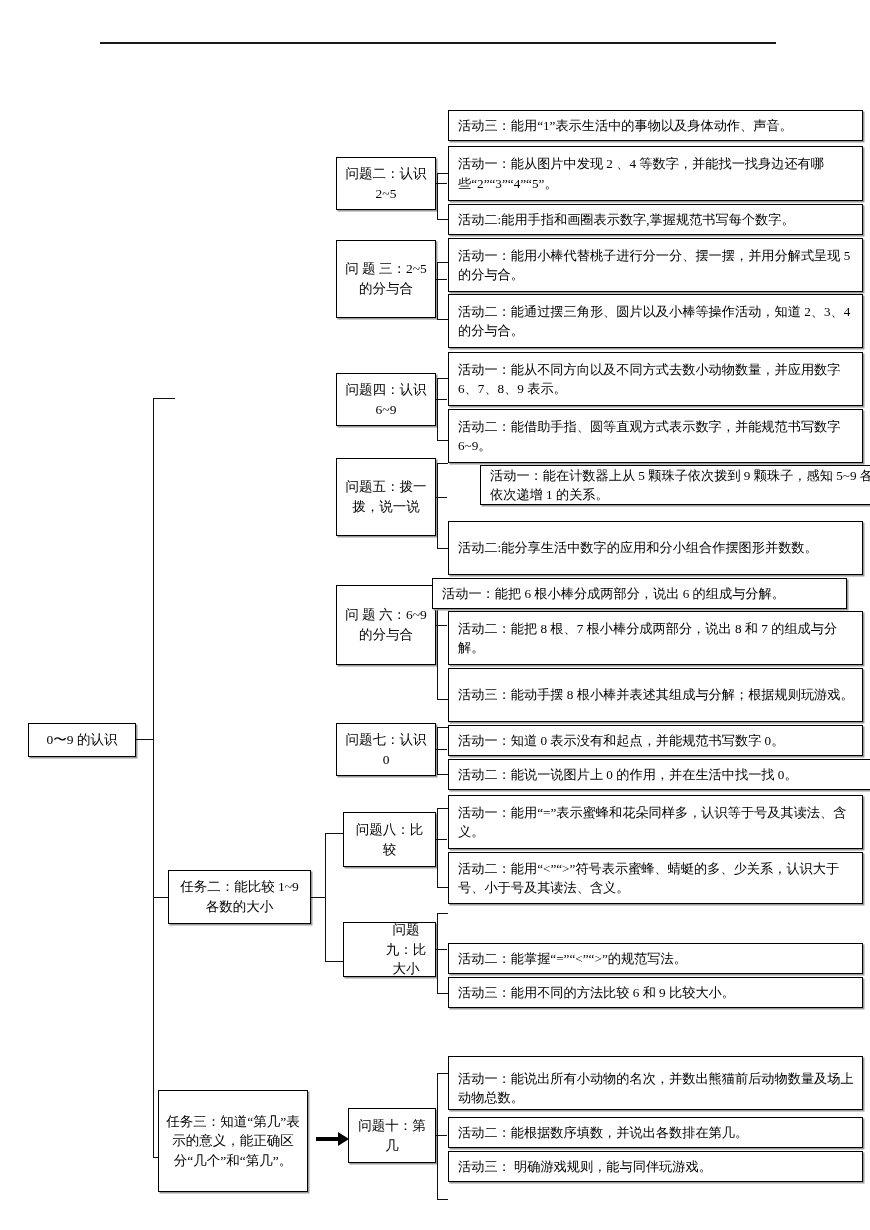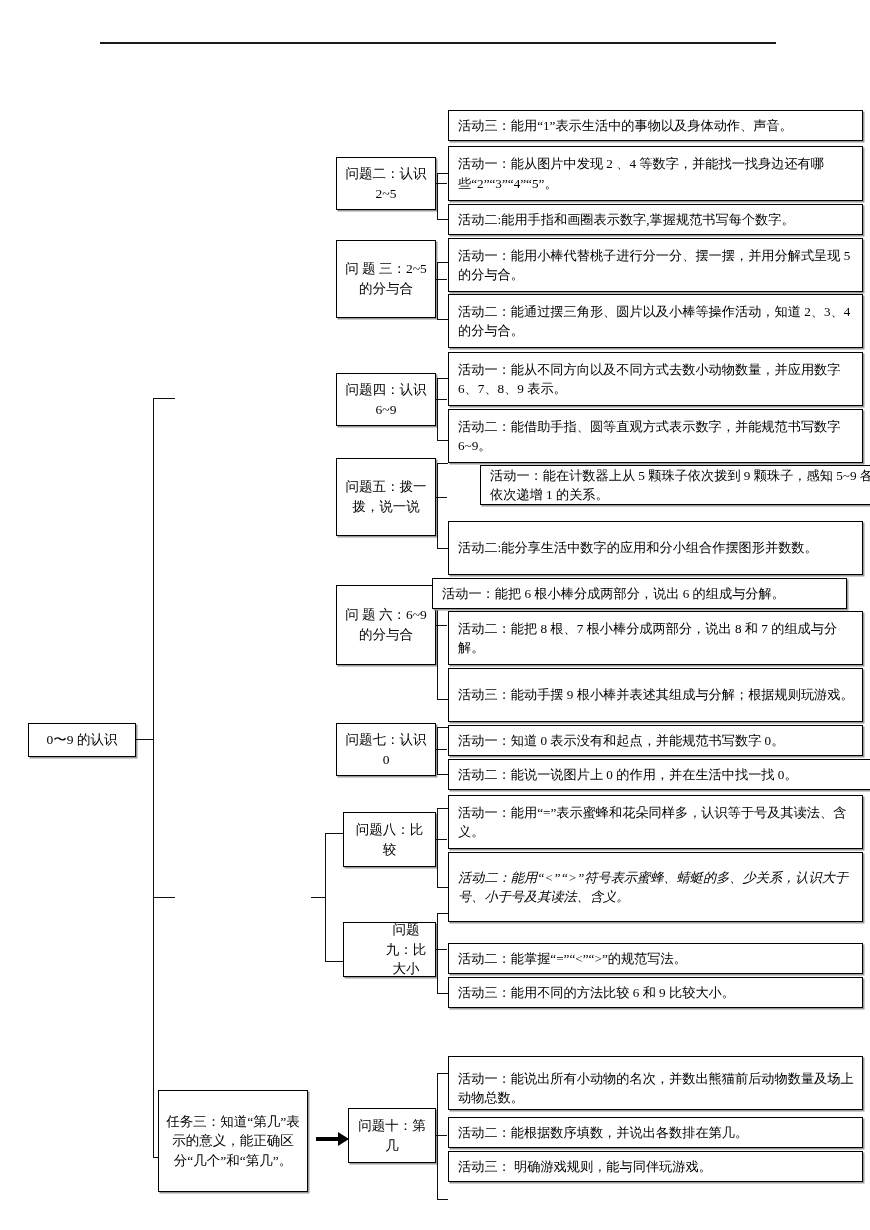--- a/index.html
+++ b/index.html
@@ -87,20 +87,23 @@
     <span class="txt">0〜9 的认识</span>
   </div>
 
   <div class="hline" style="left:136px; top:739px; width:18px;"></div>
   <div class="vline" style="left:153px; top:398px; height:760px;"></div>
   <div class="hline" style="left:153px; top:398px; width:22px;"></div>
   <div class="hline" style="left:153px; top:897px; width:22px;"></div>
   <div class="hline" style="left:153px; top:1157px; width:22px;"></div>
 
 
+  <div class="box node node-center" style="left:168px; top:870px; width:143px; height:54px;">
+    <span class="txt">任务二：能比较 1~9 各数的大小</span>
+  </div>
 
   <div class="hline" style="left:311px; top:897px; width:15px;"></div>
   <div class="vline" style="left:325px; top:833px; height:129px;"></div>
   <div class="hline" style="left:325px; top:833px; width:18px;"></div>
   <div class="hline" style="left:325px; top:961px; width:18px;"></div>
 
   <div class="box node node-center" style="left:158px; top:1090px; width:150px; height:102px;">
     <span class="txt">任务三：知道“第几”表示的意义，能正确区分“几个”和“第几”。</span>
   </div>
   <div class="arrow-shaft" style="left:316px; top:1137px; width:24px;"></div>
@@ -225,36 +228,36 @@
 
   <div class="box leaf" style="left:432px; top:578px; width:415px; height:31px;">
     <span class="txt">活动一：能把 6 根小棒分成两部分，说出 6 的组成与分解。</span>
   </div>
 
   <div class="box leaf" style="left:448px; top:611px; width:415px; height:54px;">
     <span class="txt">活动二：能把 8 根、7 根小棒分成两部分，说出 8 和 7 的组成与分解。</span>
   </div>
 
   <div class="box leaf" style="left:448px; top:668px; width:415px; height:54px;">
-    <span class="txt">活动三：能动手摆 9 根小棒并表述其组成与分解；根据规则玩游戏。</span>
+    <span class="txt">活动三：能动手摆 8 根小棒并表述其组成与分解；根据规则玩游戏。</span>
   </div>
 
   <div class="box leaf" style="left:448px; top:725px; width:415px; height:31px;">
     <span class="txt">活动一：知道 0 表示没有和起点，并能规范书写数字 0。</span>
   </div>
 
   <div class="box leaf" style="left:448px; top:759px; width:476px; height:31px;">
     <span class="txt">活动二：能说一说图片上 0 的作用，并在生活中找一找 0。</span>
   </div>
 
   <div class="box leaf" style="left:448px; top:795px; width:415px; height:54px;">
     <span class="txt">活动一：能用“=”表示蜜蜂和花朵同样多，认识等于号及其读法、含义。</span>
   </div>
 
-  <div class="box leaf" style="left:448px; top:852px; width:415px; height:70px;font-style:italic;">
+  <div class="box leaf" style="left:448px; top:852px; width:415px; height:52px;">
     <span class="txt">活动二：能用“&lt;”“&gt;”符号表示蜜蜂、蜻蜓的多、少关系，认识大于号、小于号及其读法、含义。</span>
   </div>
 
 
   <div class="box leaf" style="left:448px; top:943px; width:415px; height:31px;">
     <span class="txt">活动二：能掌握“=”“&lt;”“&gt;”的规范写法。</span>
   </div>
 
   <div class="box leaf" style="left:448px; top:977px; width:415px; height:31px;">
     <span class="txt">活动三：能用不同的方法比较 6 和 9 比较大小。</span>

